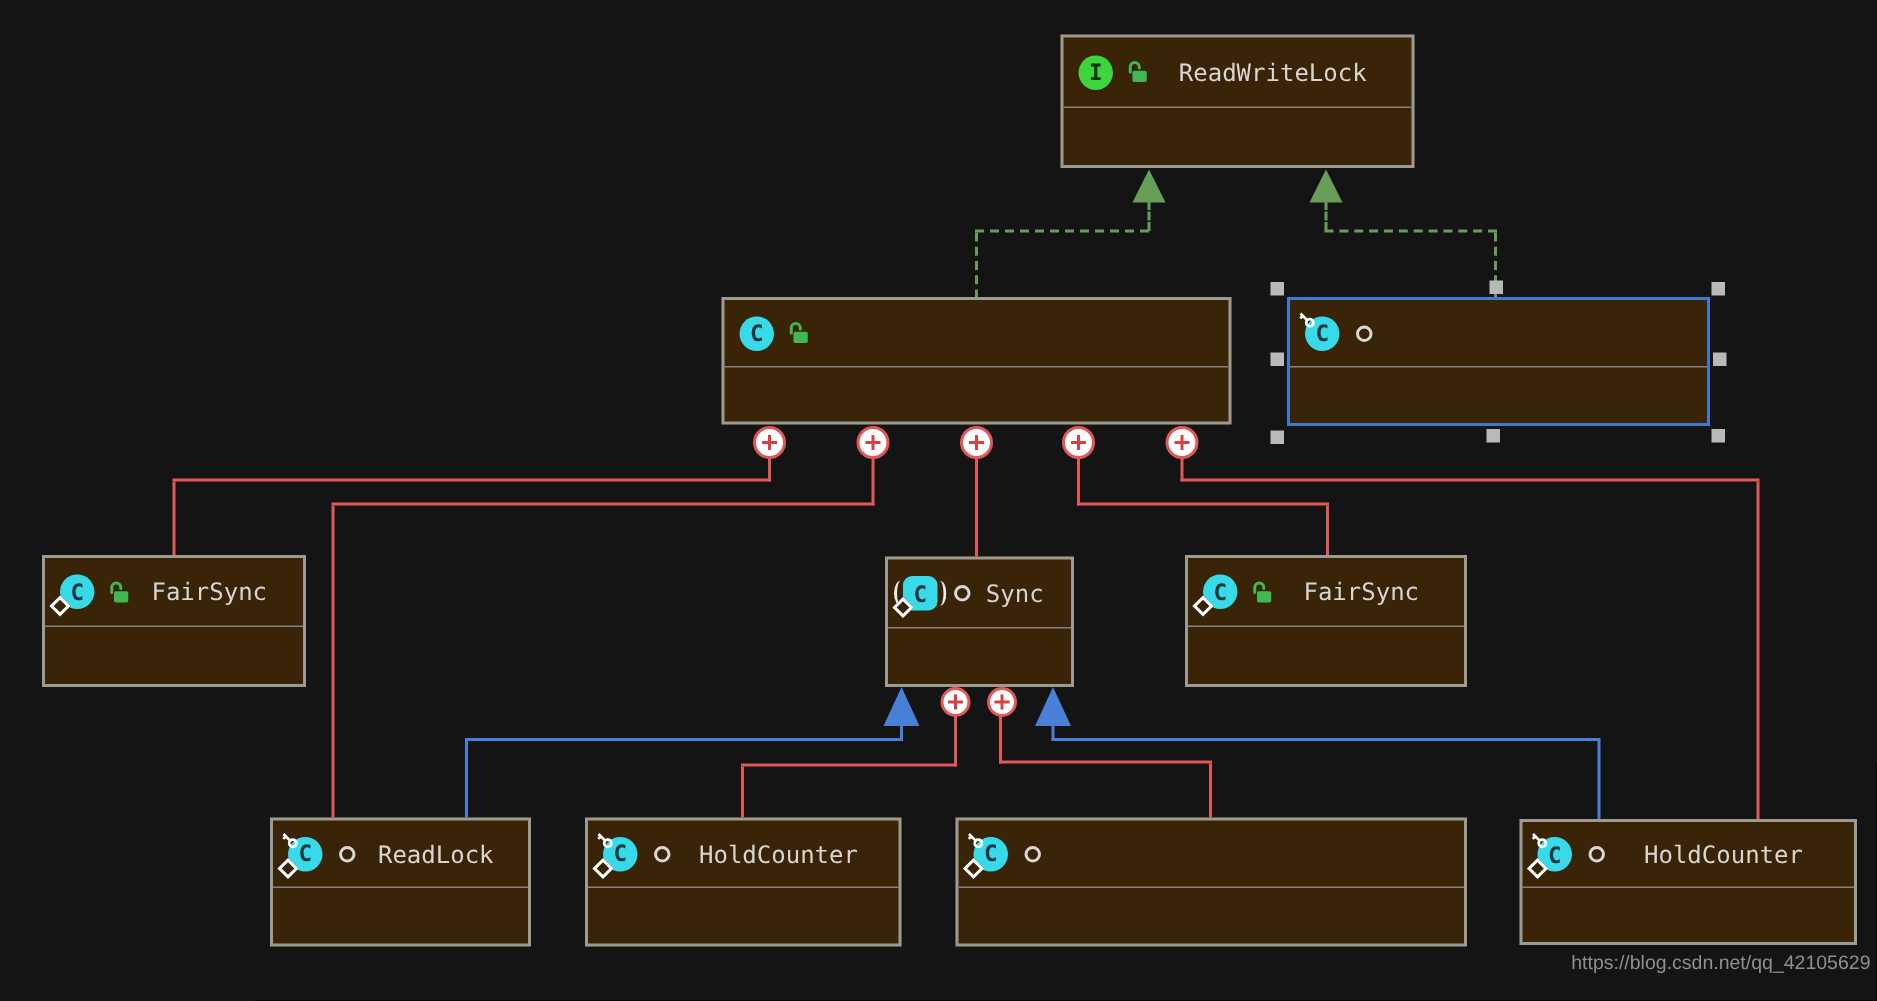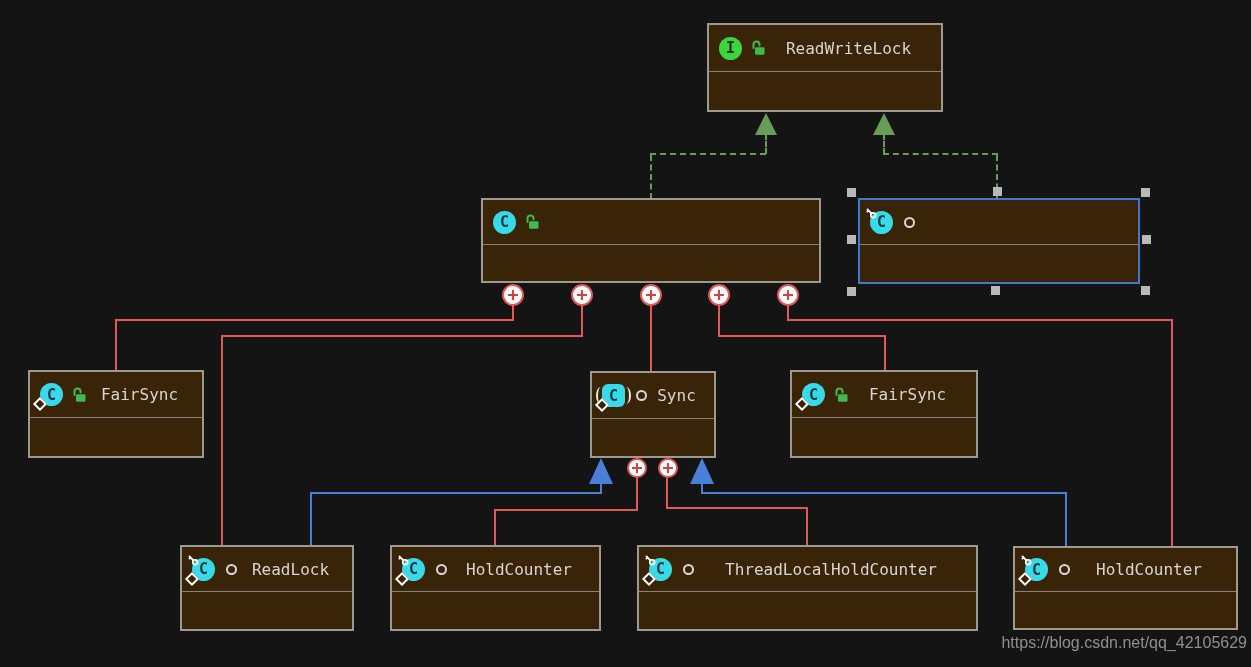--- a/index.html
+++ b/index.html
@@ -40,21 +40,21 @@
   .plus-badge{position:absolute;width:22px;height:22px;box-sizing:border-box;border:2px solid var(--inner-class-red);
               border-radius:50%;background:#ffffff;z-index:4;}
   .plus-badge::before,.plus-badge::after{content:"";position:absolute;background:#d84040;}
   .plus-badge::before{left:4px;top:8px;width:10px;height:2px;}
   .plus-badge::after{left:8px;top:4px;width:2px;height:10px;}
   .plus-badge.small{width:20px;height:20px;}
   .plus-badge.small::before{left:3px;top:7px;}
   .plus-badge.small::after{left:7px;top:3px;}
   .handle{position:absolute;width:9px;height:9px;background:var(--selection-handle);z-index:5;}
   #watermark{position:absolute;right:4px;top:634px;color:var(--watermark);
-             font-family:"Liberation Sans",sans-serif;font-size:16px;z-index:6;}
+             font-family:"Liberation Sans",sans-serif;font-size:13px;z-index:6;}
 </style>
 </head>
 <body>
 
 <div id="canvas">
 
   <div class="seg red" style="left:512px;top:304px;width:2px;height:17px"></div>
   <div class="seg red" style="left:115px;top:319px;width:399px;height:2px"></div>
   <div class="seg red" style="left:115px;top:321px;width:2px;height:49px"></div>
 
@@ -247,21 +247,20 @@
         <span class="badge cls">C</span>
         <svg class="ov-key" viewBox="0 0 12 12">
             <circle cx="8.2" cy="8.2" r="2.4" fill="none" stroke="#fff" stroke-width="1.8"></circle>
             <path d="M6.4 6.4 L2 2 M3.6 3.6 L1.8 5.2" stroke="#fff" stroke-width="1.8"></path>
           </svg>
         <span class="ov-diamond"></span>
       </span>
       <span class="vis">
           <span class="pkg-circle"></span>
         </span>
-      <span class="label">ThreadLocalHoldCounter</span>
     </div>
     <div></div>
   </div>
 
   <div class="node" style="left:1013px;top:546px;width:225px;height:84px">
     <div class="title" style="height:44px">
       <span class="icon-wrap">
         <span class="badge cls">C</span>
         <svg class="ov-key" viewBox="0 0 12 12">
             <circle cx="8.2" cy="8.2" r="2.4" fill="none" stroke="#fff" stroke-width="1.8"></circle>

